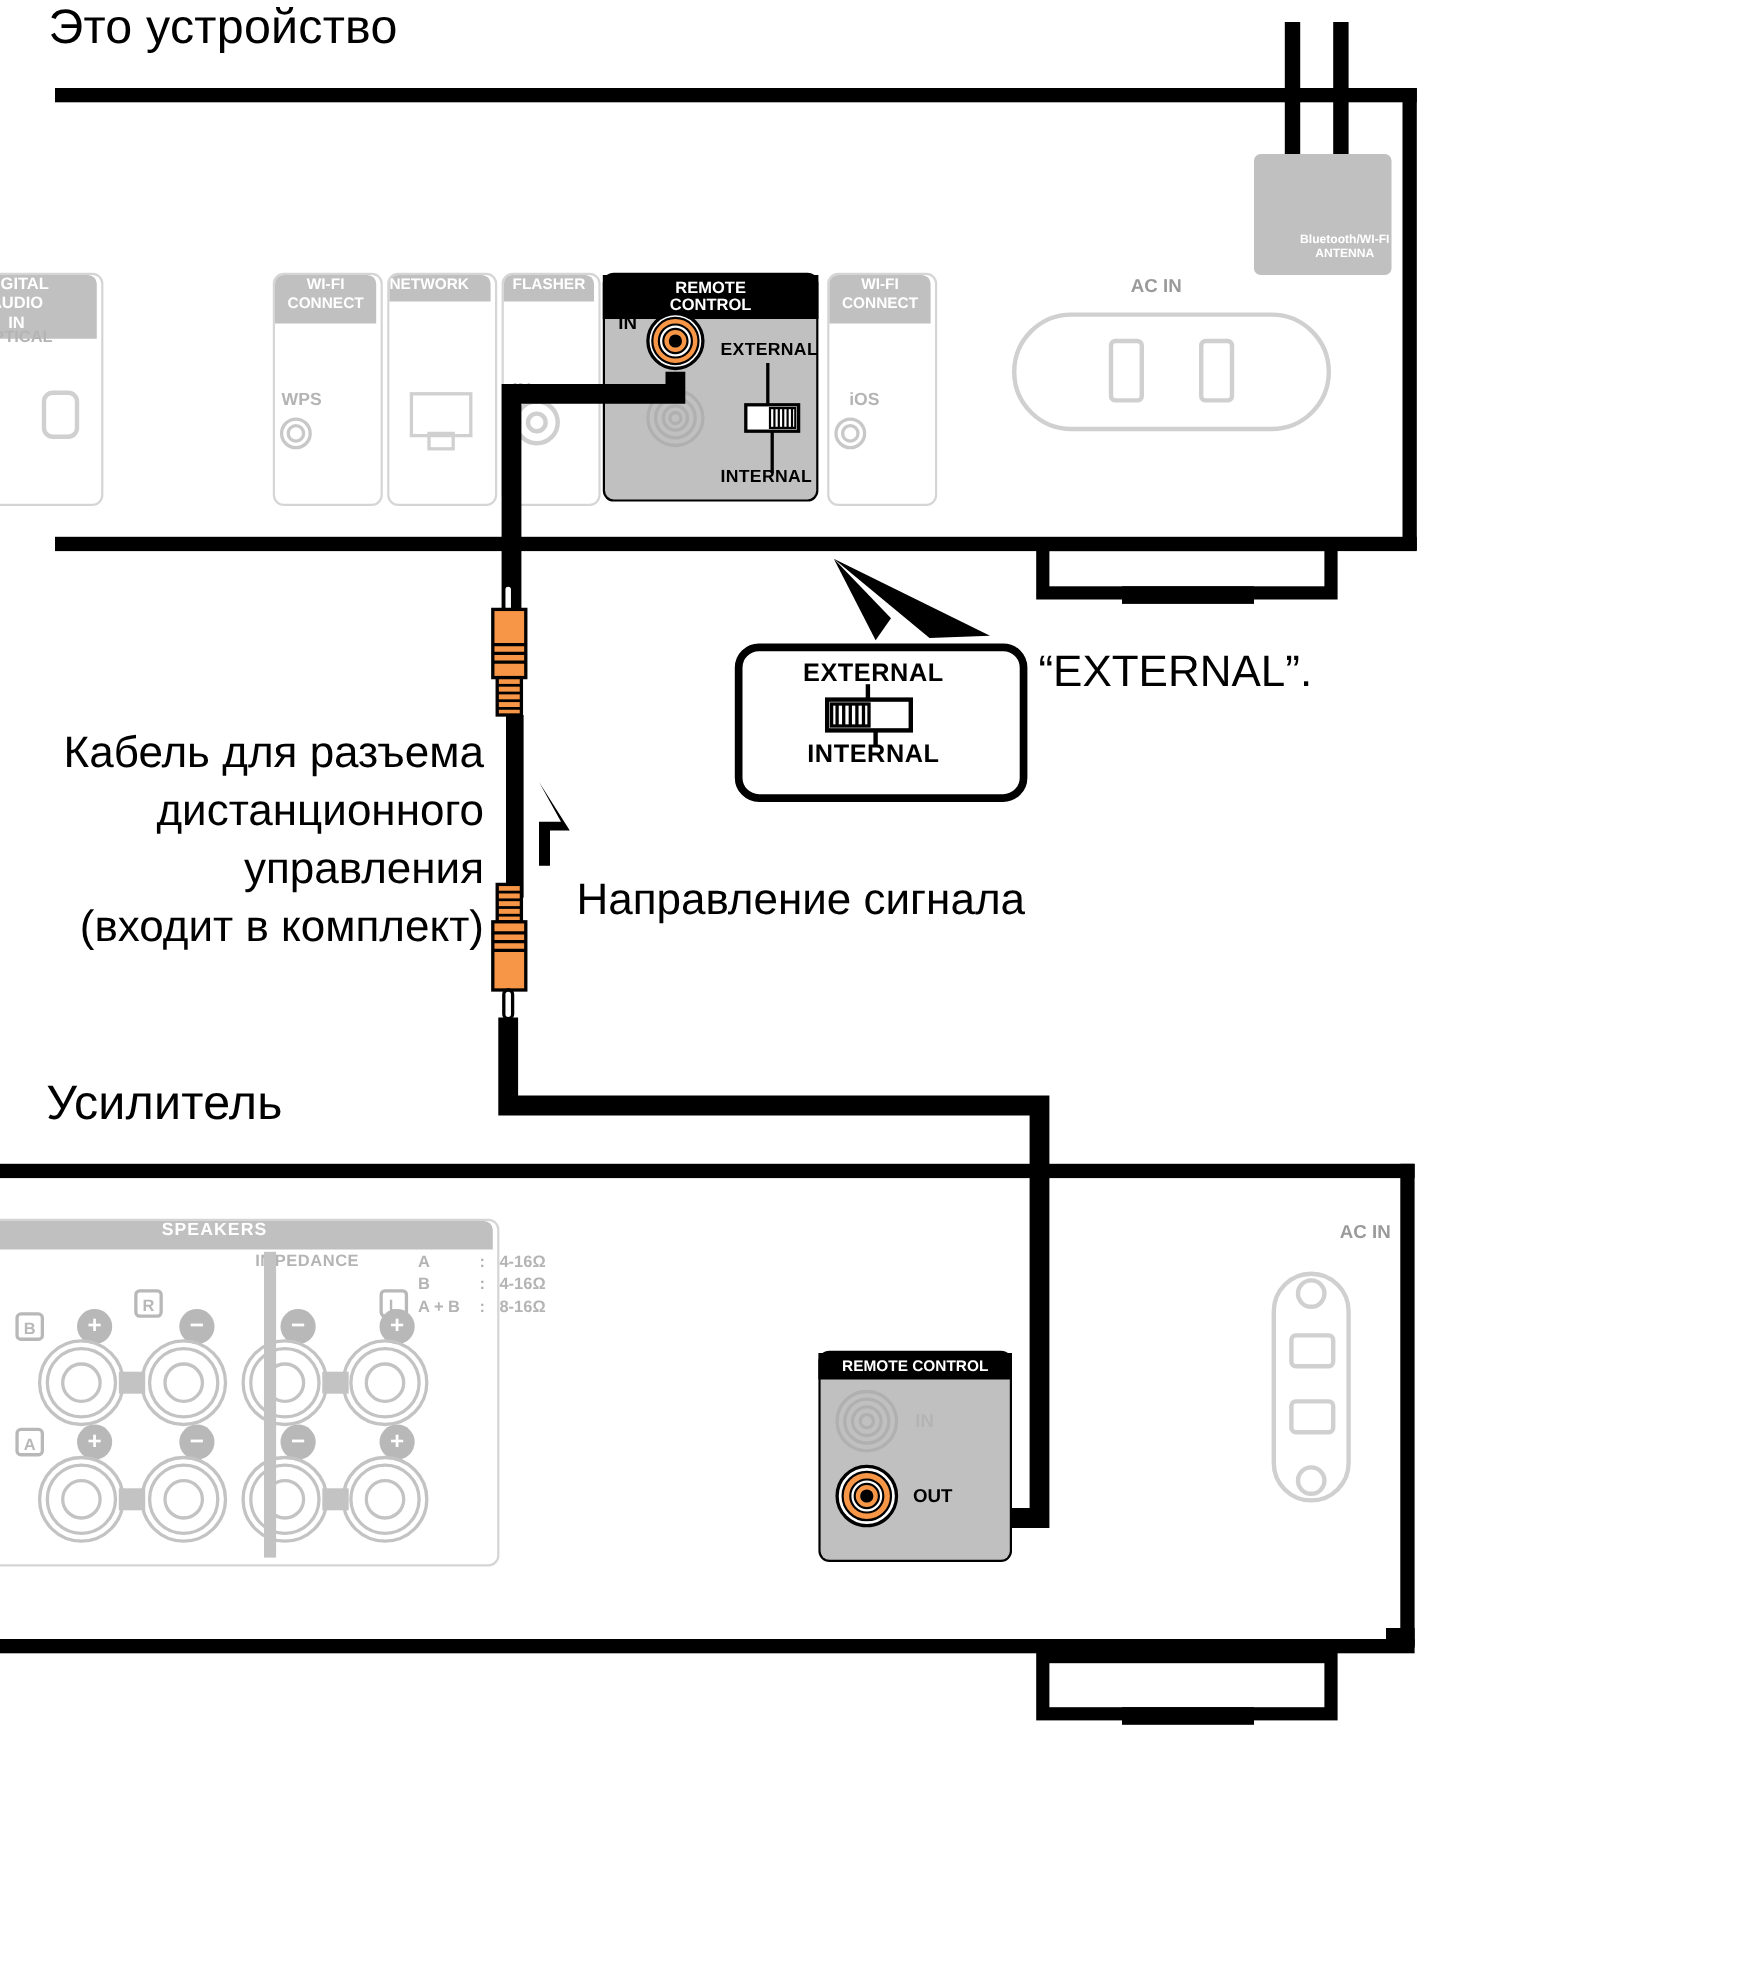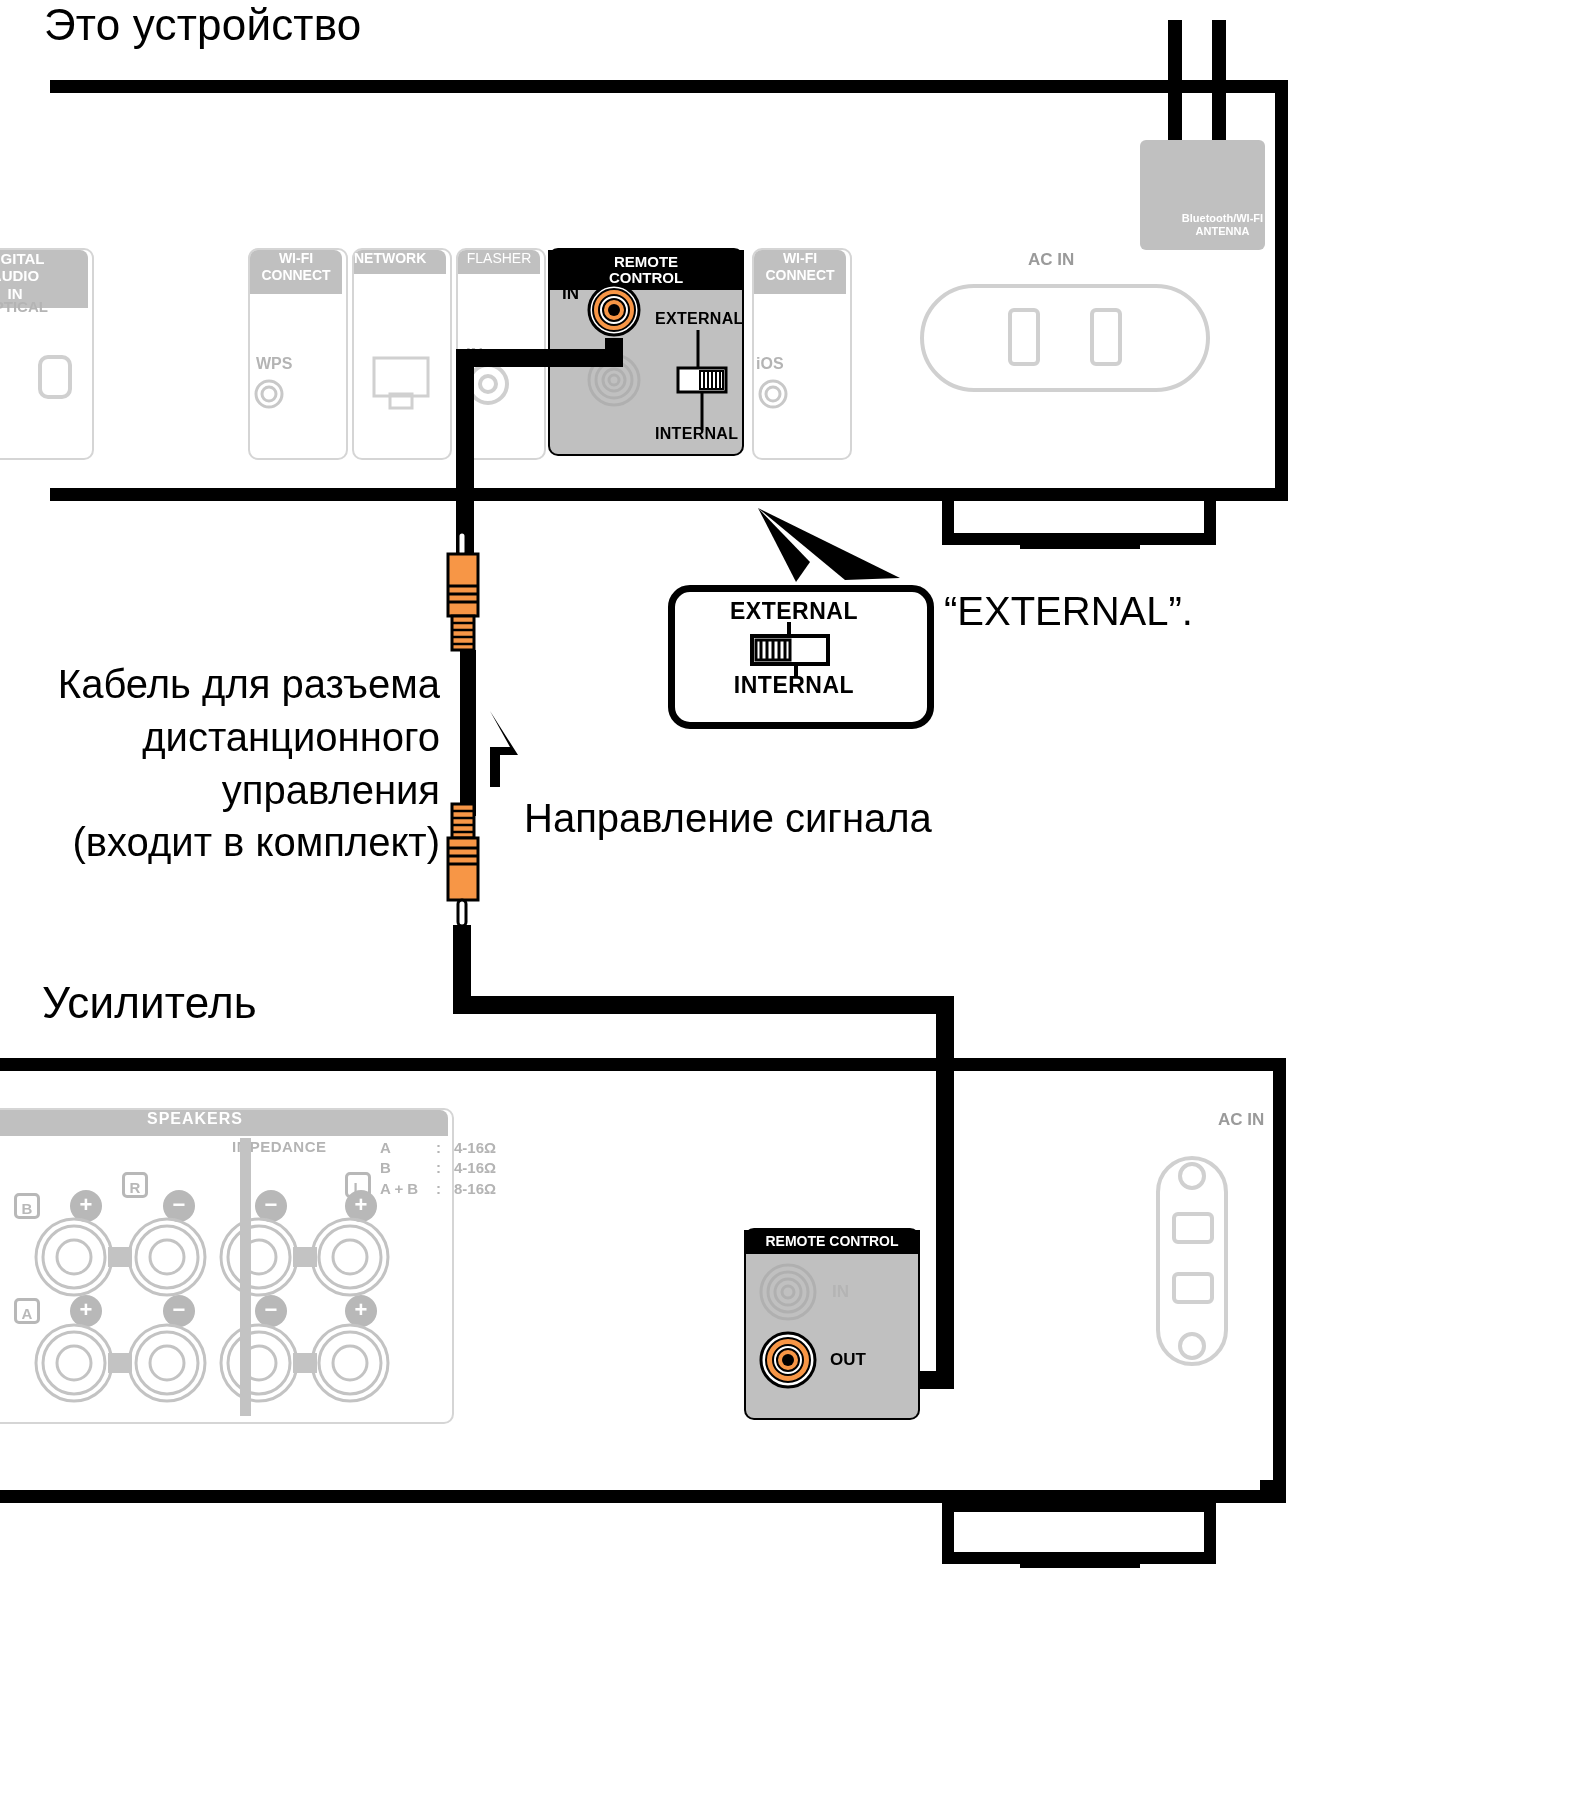--- a/index.html
+++ b/index.html
@@ -67,21 +67,21 @@
 <div class="abs" style="left:352px;top:248px;width:96px;height:208px;border:2px solid #d5d5d5;border-radius:10px;background:#fff;"></div>
 <div class="abs" style="left:354px;top:250px;width:92px;height:24px;background:#c0c0c0;border-radius:8px 8px 0 0;"></div>
 <div class="abs" style="left:354px;top:250px;width:92px;text-align:left;color:#fff;font-size:14px;font-weight:bold;">NETWORK</div>
 <svg class="abs" style="left:372px;top:356px;width:60px;height:58px;">
   <rect x="2" y="2" width="54" height="38" fill="none" stroke="#d0d0d0" stroke-width="3"></rect>
   <rect x="18" y="38" width="22" height="14" fill="none" stroke="#d0d0d0" stroke-width="3"></rect>
 </svg>
 
 <div class="abs" style="left:456px;top:248px;width:86px;height:208px;border:2px solid #d5d5d5;border-radius:10px;background:#fff;"></div>
 <div class="abs" style="left:458px;top:250px;width:82px;height:24px;background:#c0c0c0;border-radius:8px 8px 0 0;"></div>
-<div class="abs" style="left:458px;top:250px;width:82px;text-align:center;color:#fff;font-size:14px;font-weight:normal;">FLASHER</div>
+<div class="abs" style="left:458px;top:250px;width:82px;text-align:center;color:#fff;font-size:14px;font-weight:bold;">FLASHER</div>
 <div class="abs ghost" style="left:466px;top:345px;font-size:17px;">IN</div>
 <svg class="abs" style="left:466px;top:362px;width:48px;height:48px;">
   <circle cx="22" cy="22" r="19" fill="none" stroke="#cfcfcf" stroke-width="4"></circle>
   <circle cx="22" cy="22" r="8" fill="none" stroke="#cfcfcf" stroke-width="4"></circle>
 </svg>
 
 <div class="abs" style="left:548px;top:248px;width:196px;height:208px;background:#000;border-radius:10px;"></div>
 <div class="abs panel-hdr" style="left:548px;top:250px;width:196px;height:40px;font-size:15px;">
   <div>
     <div>REMOTE</div>
@@ -122,21 +122,21 @@
     <line x1="56" y1="41" x2="56" y2="59"></line>
   </g>
 </svg>
 
 <div class="abs" style="left:752px;top:248px;width:96px;height:208px;border:2px solid #d5d5d5;border-radius:10px;background:#fff;"></div>
 <div class="abs" style="left:754px;top:250px;width:92px;height:44px;background:#c0c0c0;border-radius:8px 8px 0 0;"></div>
 <div class="abs" style="left:754px;top:250px;width:92px;text-align:center;color:#fff;font-size:14px;font-weight:bold;line-height:1.18;">
   <div>WI-FI</div>
   <div>CONNECT</div>
 </div>
-<div class="abs ghost" style="left:754px;top:355px;padding-left:2px;font-size:16px;">iOS</div>
+<div class="abs ghost" style="left:754px;top:355px;padding-left:18px;font-size:16px;">iOS</div>
 <svg class="abs" style="left:757px;top:378px;width:34px;height:34px;">
   <circle cx="16" cy="16" r="13" fill="none" stroke="#c8c8c8" stroke-width="3"></circle>
   <circle cx="16" cy="16" r="7" fill="none" stroke="#c8c8c8" stroke-width="3"></circle>
 </svg>
 
 <div class="abs ghost" style="left:1028px;top:250px;font-size:17px;color:#9a9a9a;">AC IN</div>
 <svg class="abs" style="left:950px;top:278px;width:230px;height:120px;">
   <path d="M24 8 H206 A30 30 0 0 1 206 112 H24 A30 30 0 0 1 24 8 Z" fill="none" stroke="#d0d0d0" stroke-width="4"></path>
   <rect x="60" y="32" width="28" height="54" rx="4" fill="none" stroke="#d0d0d0" stroke-width="4"></rect>
   <rect x="142" y="32" width="28" height="54" rx="4" fill="none" stroke="#d0d0d0" stroke-width="4"></rect>

